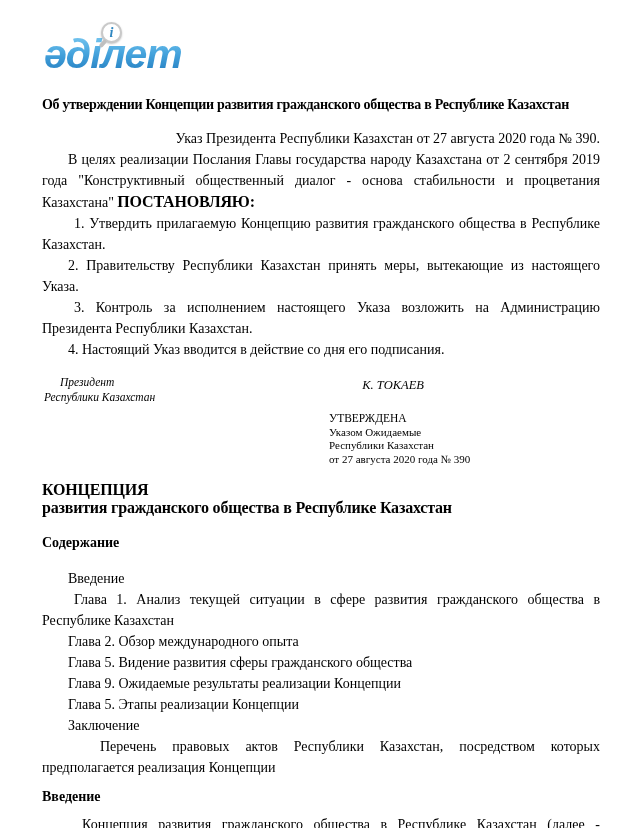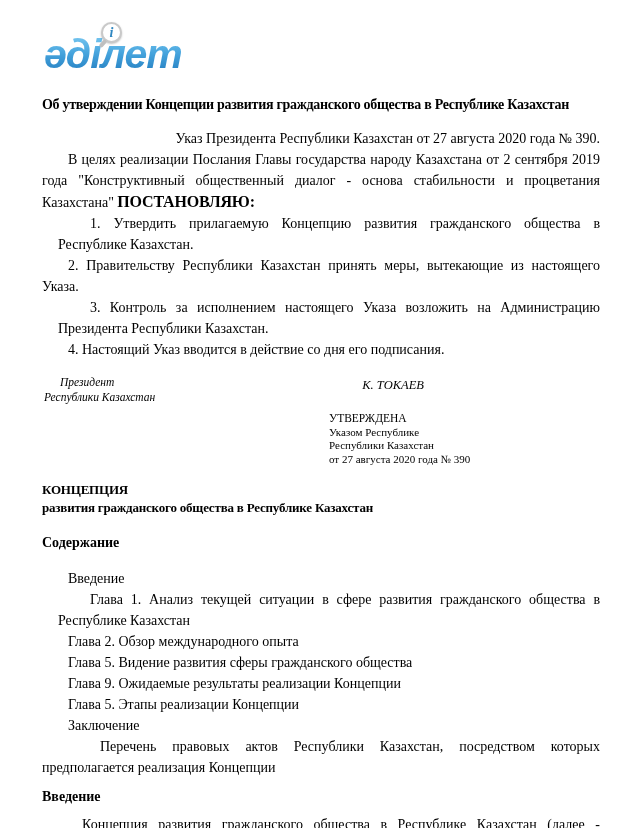--- a/index.html
+++ b/index.html
@@ -55,21 +55,21 @@
     margin-top: 15px; margin-bottom: 15px;
     font-size: 14px; font-weight: bold;
     letter-spacing: -0.3px; white-space: nowrap;
   }
   .para {
     font-size: 14px; line-height: 21px;
     text-align: justify;
   }
   .no-just { text-align: right; }
   .ind-26 { text-indent: 26px; }
-  .ind-32 { text-indent: 32px; margin-left: 16px; }
+  .ind-32 { text-indent: 32px; }
   .ind-40 { text-indent: 40px; }
   .ind-58 { text-indent: 58px; }
   .resolve { font-weight: bold; font-size: 16px; letter-spacing: -0.2px; }
 
   
   .signature-row { display: flex; justify-content: space-between; margin-top: 15px; }
   .sig-left {
     margin-left: 18px;
     font-style: italic; font-size: 11.5px; line-height: 15px;
   }
@@ -82,21 +82,21 @@
   
   .approval {
     width: 215px;
     margin: 7px 56px 0 auto;
     text-align: left;
     font-size: 11px; line-height: 13.5px;
   }
   .approval .a1 { font-size: 11.5px; }
 
   
-  .concept-heading { margin-top: 15px; font-size: 13px; font-weight: bold; line-height: 17.5px; letter-spacing: -0.2px; }
+  .concept-heading { margin-top: 15px; font-size: 16px; font-weight: bold; line-height: 17.5px; letter-spacing: -0.2px; }
   .toc-heading { margin-top: 19px; font-size: 14px; font-weight: bold; }
   .toc { margin-top: 17px; }
   .intro-heading { margin-top: 11px; font-size: 14px; font-weight: bold; }
   .intro-para { margin-top: 9px; }
 </style>
 </head>
 <body>
 
 <div class="page">
 
@@ -131,21 +131,21 @@
     <div class="sig-left">
       <div class="l1">Президент</div>
       <div class="l2">Республики Казахстан</div>
     </div>
     <div class="sig-right">К. ТОКАЕВ</div>
   </div>
 
   
   <div class="approval">
     <div class="a1">УТВЕРЖДЕНА</div>
-    <div>Указом Республике</div>
+    <div>Указом Ожидаемые</div>
     <div>Республики Казахстан</div>
     <div>от 27 августа 2020 года № 390</div>
   </div>
 
   
   <div class="concept-heading">
     <div>КОНЦЕПЦИЯ</div>
     <div>развития гражданского общества в Республике Казахстан</div>
   </div>
 

